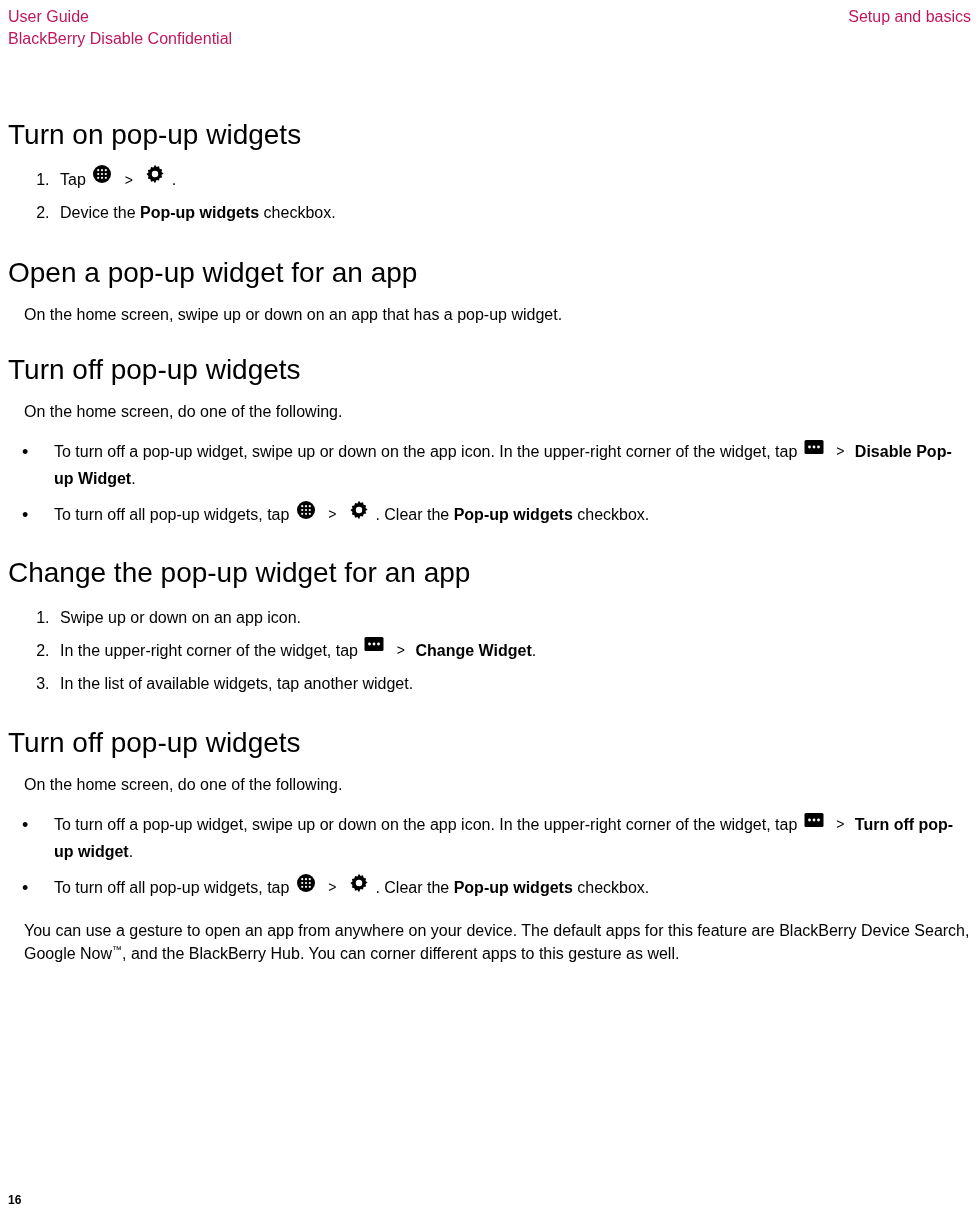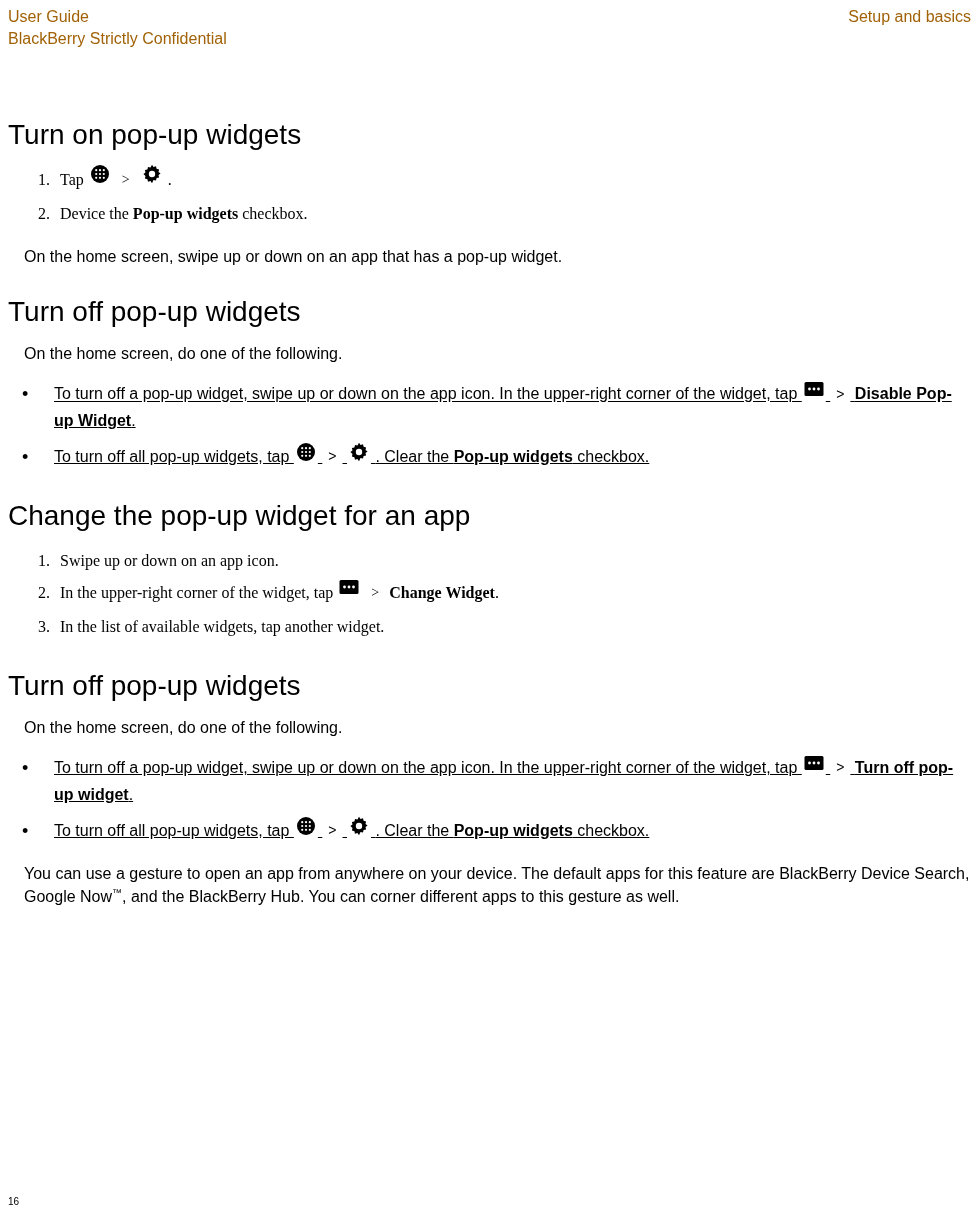--- a/index.html
+++ b/index.html
@@ -18,21 +18,21 @@
     position: relative;
     padding: 6px 8px 0 8px;
   }
   .header {
     display: flex;
     justify-content: space-between;
     font-size: 16px;
     line-height: 1.35;
     margin-bottom: 70px;
     font-weight: 400;
-    color: #a16207;
+    color: #be185d;
   }
   .header .left, .header .right { }
   .header .left div, .header .right div { }
   h2.sec {
     font-weight: 400;
     font-size: 28px;
     margin: 28px 0 14px 0;
     letter-spacing: 0px;
   }
   h1.big {
@@ -49,32 +49,30 @@
   ol {
     list-style: decimal;
     padding-left: 0;
     margin: 8px 0 16px 46px;
     font-size: 16px;
     line-height: 1.9;
   }
   ol > li {
     padding-left: 6px;
     margin-bottom: 2px;
-    font-family: Liberation Serif, serif;
   }
   ol > li::marker {
     font-size: 16px;
   }
   ul.bullets {
     list-style: none;
     padding-left: 0;
     margin: 10px 0 16px 0;
     font-size: 16px;
     line-height: 1.55;
-    text-decoration: underline;
   }
   ul.bullets > li {
     position: relative;
     padding-left: 46px;
     margin-bottom: 10px;
   }
   ul.bullets > li::before {
     content: "•";
     position: absolute;
     left: 14px;
@@ -94,21 +92,22 @@
     display: inline-block;
     vertical-align: middle;
     position: relative;
     top: -2px;
     margin: 0 2px;
   }
   .pagenum {
     position: absolute;
     left: 8px;
     bottom: 6px;
-    font-size: 10px;
+    font-size: 12px;
+    font-weight: bold;
   }
   
   .tight-top { margin-top: 22px; }
   .sup { font-size: 10px; vertical-align: super; }
 </style>
 </head>
 <body>
 
 <svg width="0" height="0" style="position:absolute">
   <defs>
@@ -138,21 +137,21 @@
       <circle cx="10" cy="10" r="7.5" fill="none" stroke="#000" stroke-width="2"></circle>
     </g>
   </defs>
 </svg>
 
 <div class="page">
 
   <div class="header">
     <div class="left">
       <div>User Guide</div>
-      <div>BlackBerry Strictly Confidential</div>
+      <div>BlackBerry Disable Confidential</div>
     </div>
     <div class="right">
       <div>Setup and basics</div>
     </div>
   </div>
 
   <h2 class="sec">Turn on pop-up widgets</h2>
   <ol>
     <li>
       <span>Tap </span>
@@ -163,20 +162,21 @@
       <span class="icon"><svg width="20" height="20">
             <use href="#ico-gear"></use>
           </svg></span>
       <span> .</span>
     </li>
     <li>
       <span>Device the </span><span class="b">Pop-up widgets</span><span> checkbox.</span>
     </li>
   </ol>
 
+  <h2 class="sec">Open a pop-up widget for an app</h2>
   <p class="body">On the home screen, swipe up or down on an app that has a pop-up widget.</p>
 
   <h2 class="sec tight-top">Turn off pop-up widgets</h2>
   <p class="body">On the home screen, do one of the following.</p>
   <ul class="bullets">
     <li>
       <span>To turn off a pop-up widget, swipe up or down on the app icon. In the upper-right corner of the widget, tap </span>
       <span class="icon"><svg width="20" height="20">
             <use href="#ico-more"></use>
           </svg></span>

